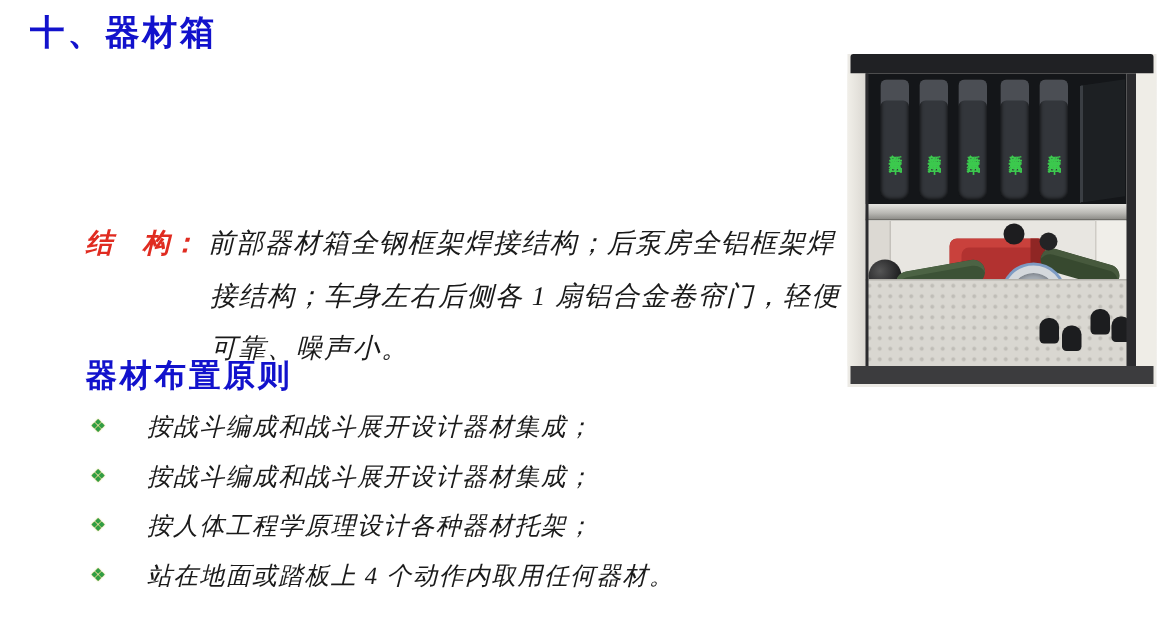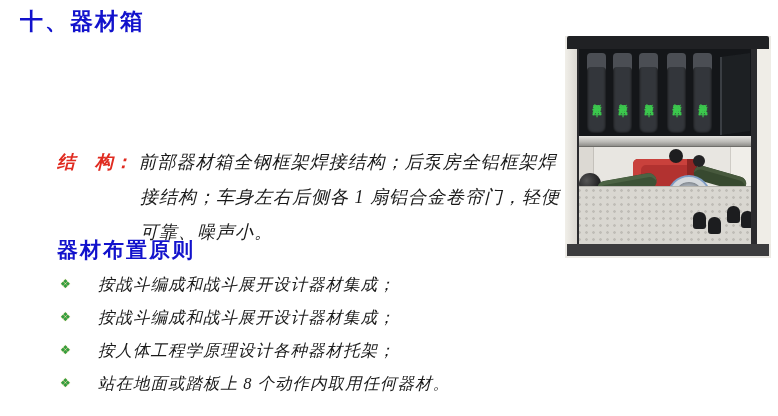--- a/index.html
+++ b/index.html
@@ -115,21 +115,21 @@
     <li>
       <span class="bullet">❖</span>
       <span>按战斗编成和战斗展开设计器材集成；</span>
     </li>
     <li>
       <span class="bullet">❖</span>
       <span>按人体工程学原理设计各种器材托架；</span>
     </li>
     <li>
       <span class="bullet">❖</span>
-      <span>站在地面或踏板上 8 个动作内取用任何器材。</span>
+      <span>站在地面或踏板上 4 个动作内取用任何器材。</span>
     </li>
   </ul>
 
   <div class="photo">
     <div class="ph-topbar"></div>
     <div class="ph-upper">
       <div class="strap" style="left:10px">
         <span class="strap-text">新东日汽车</span>
       </div>
       <div class="strap" style="left:36px">

